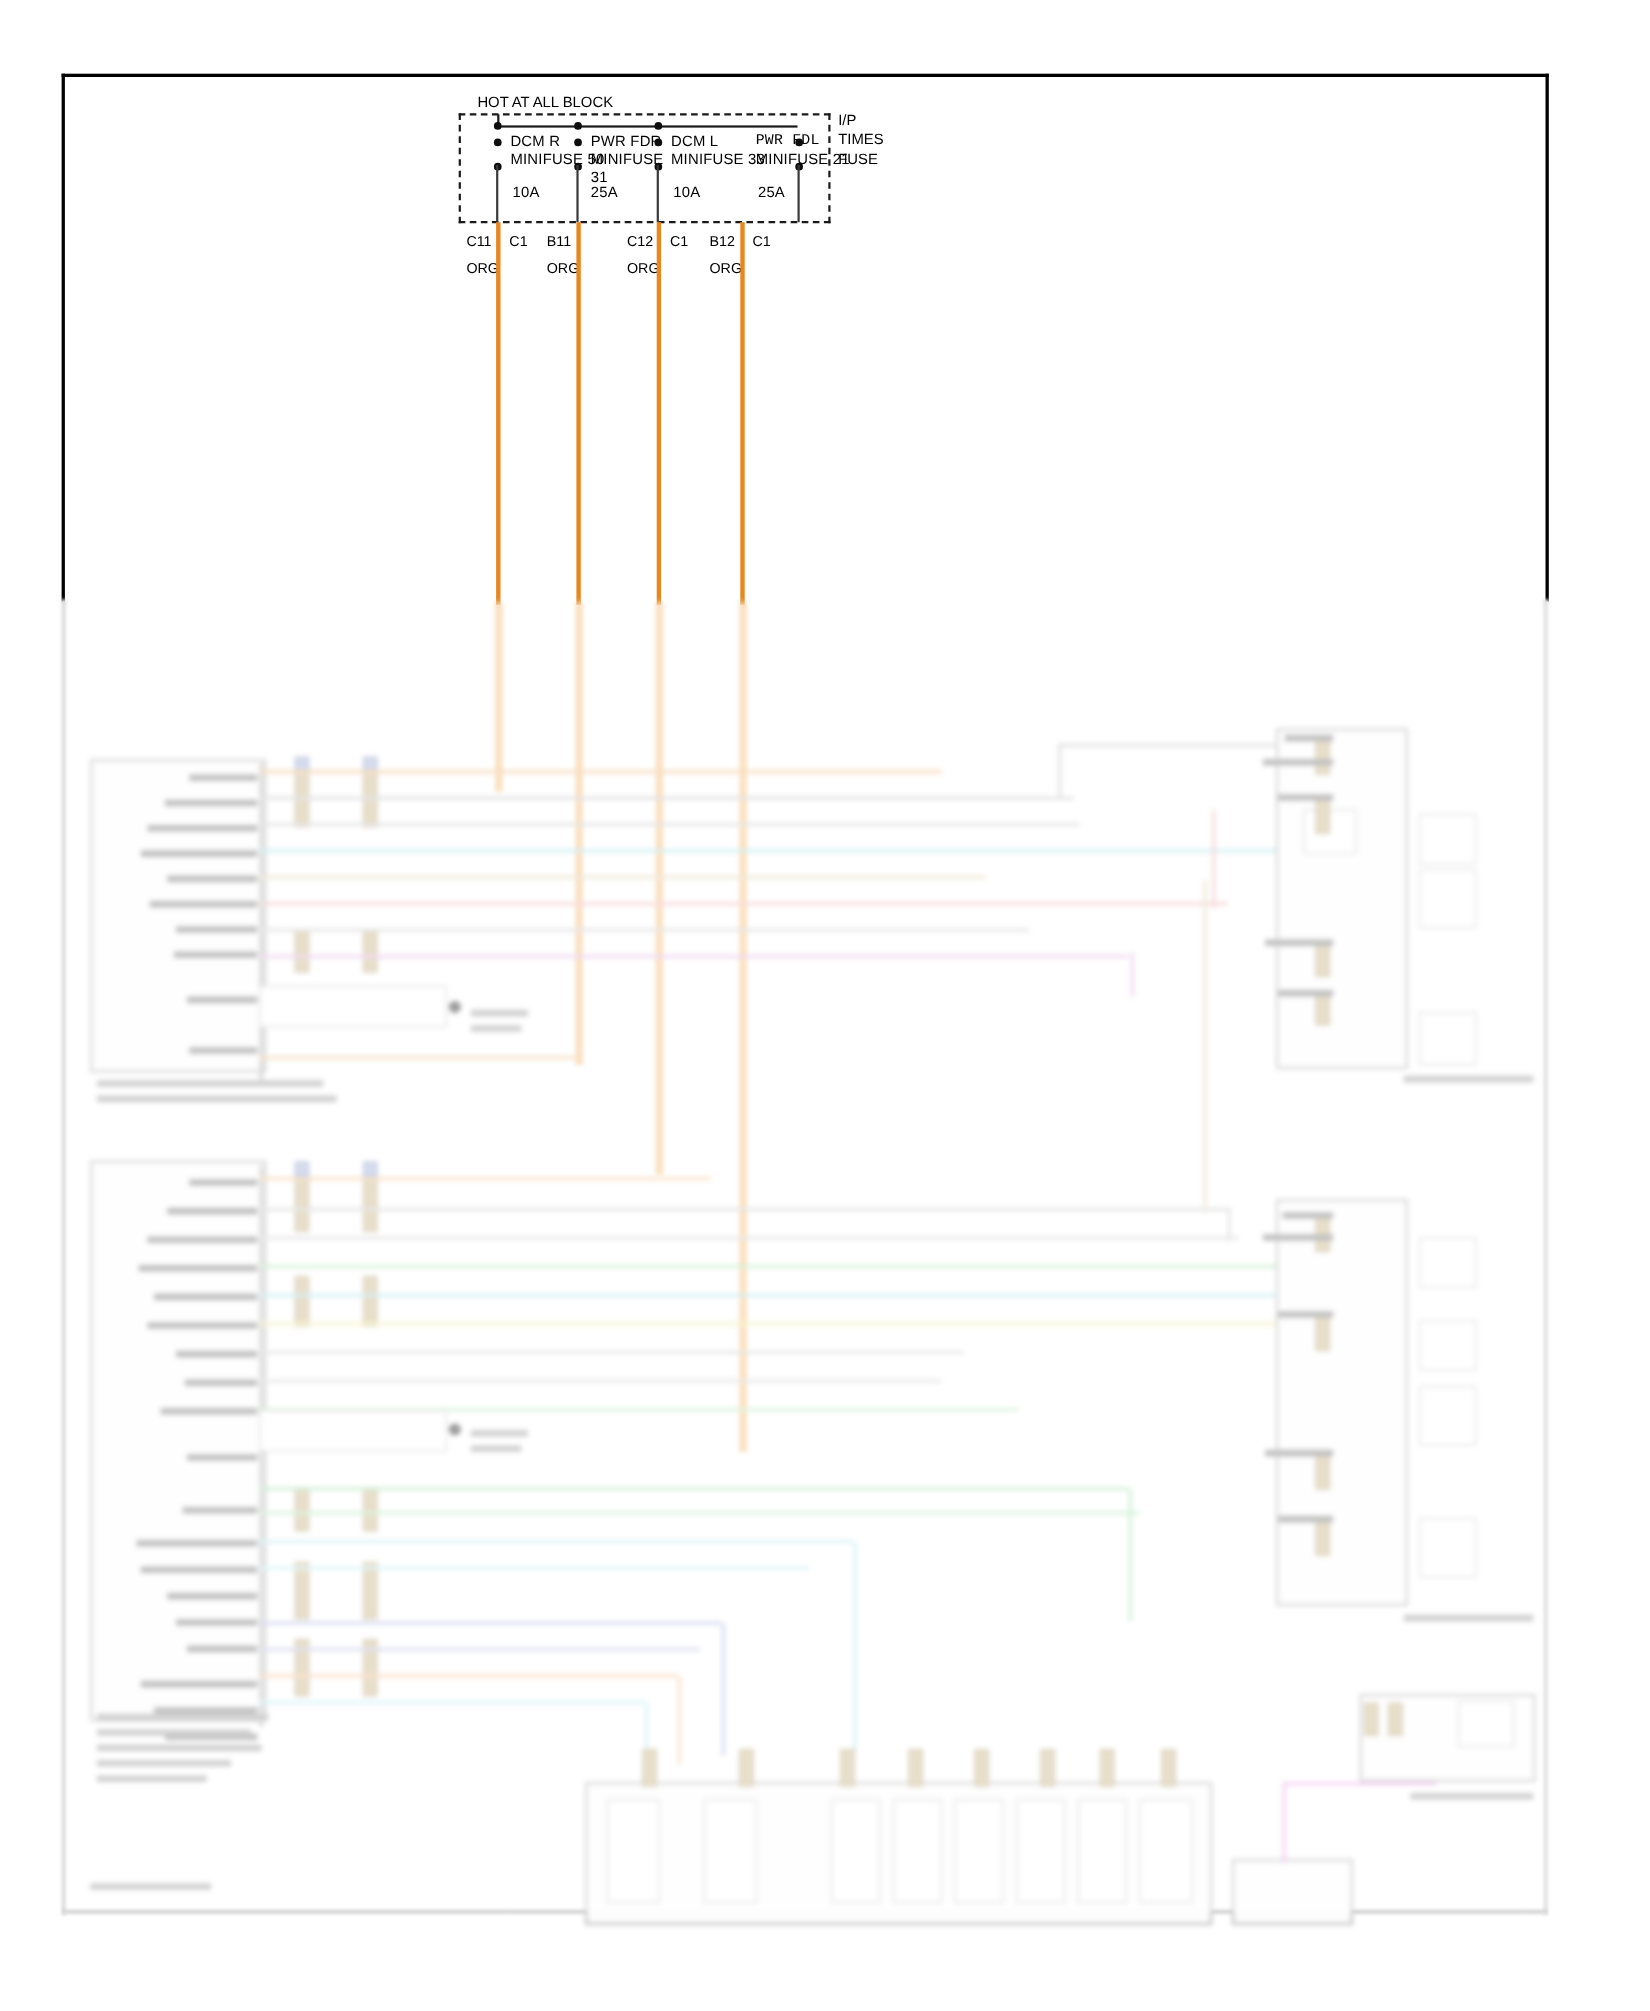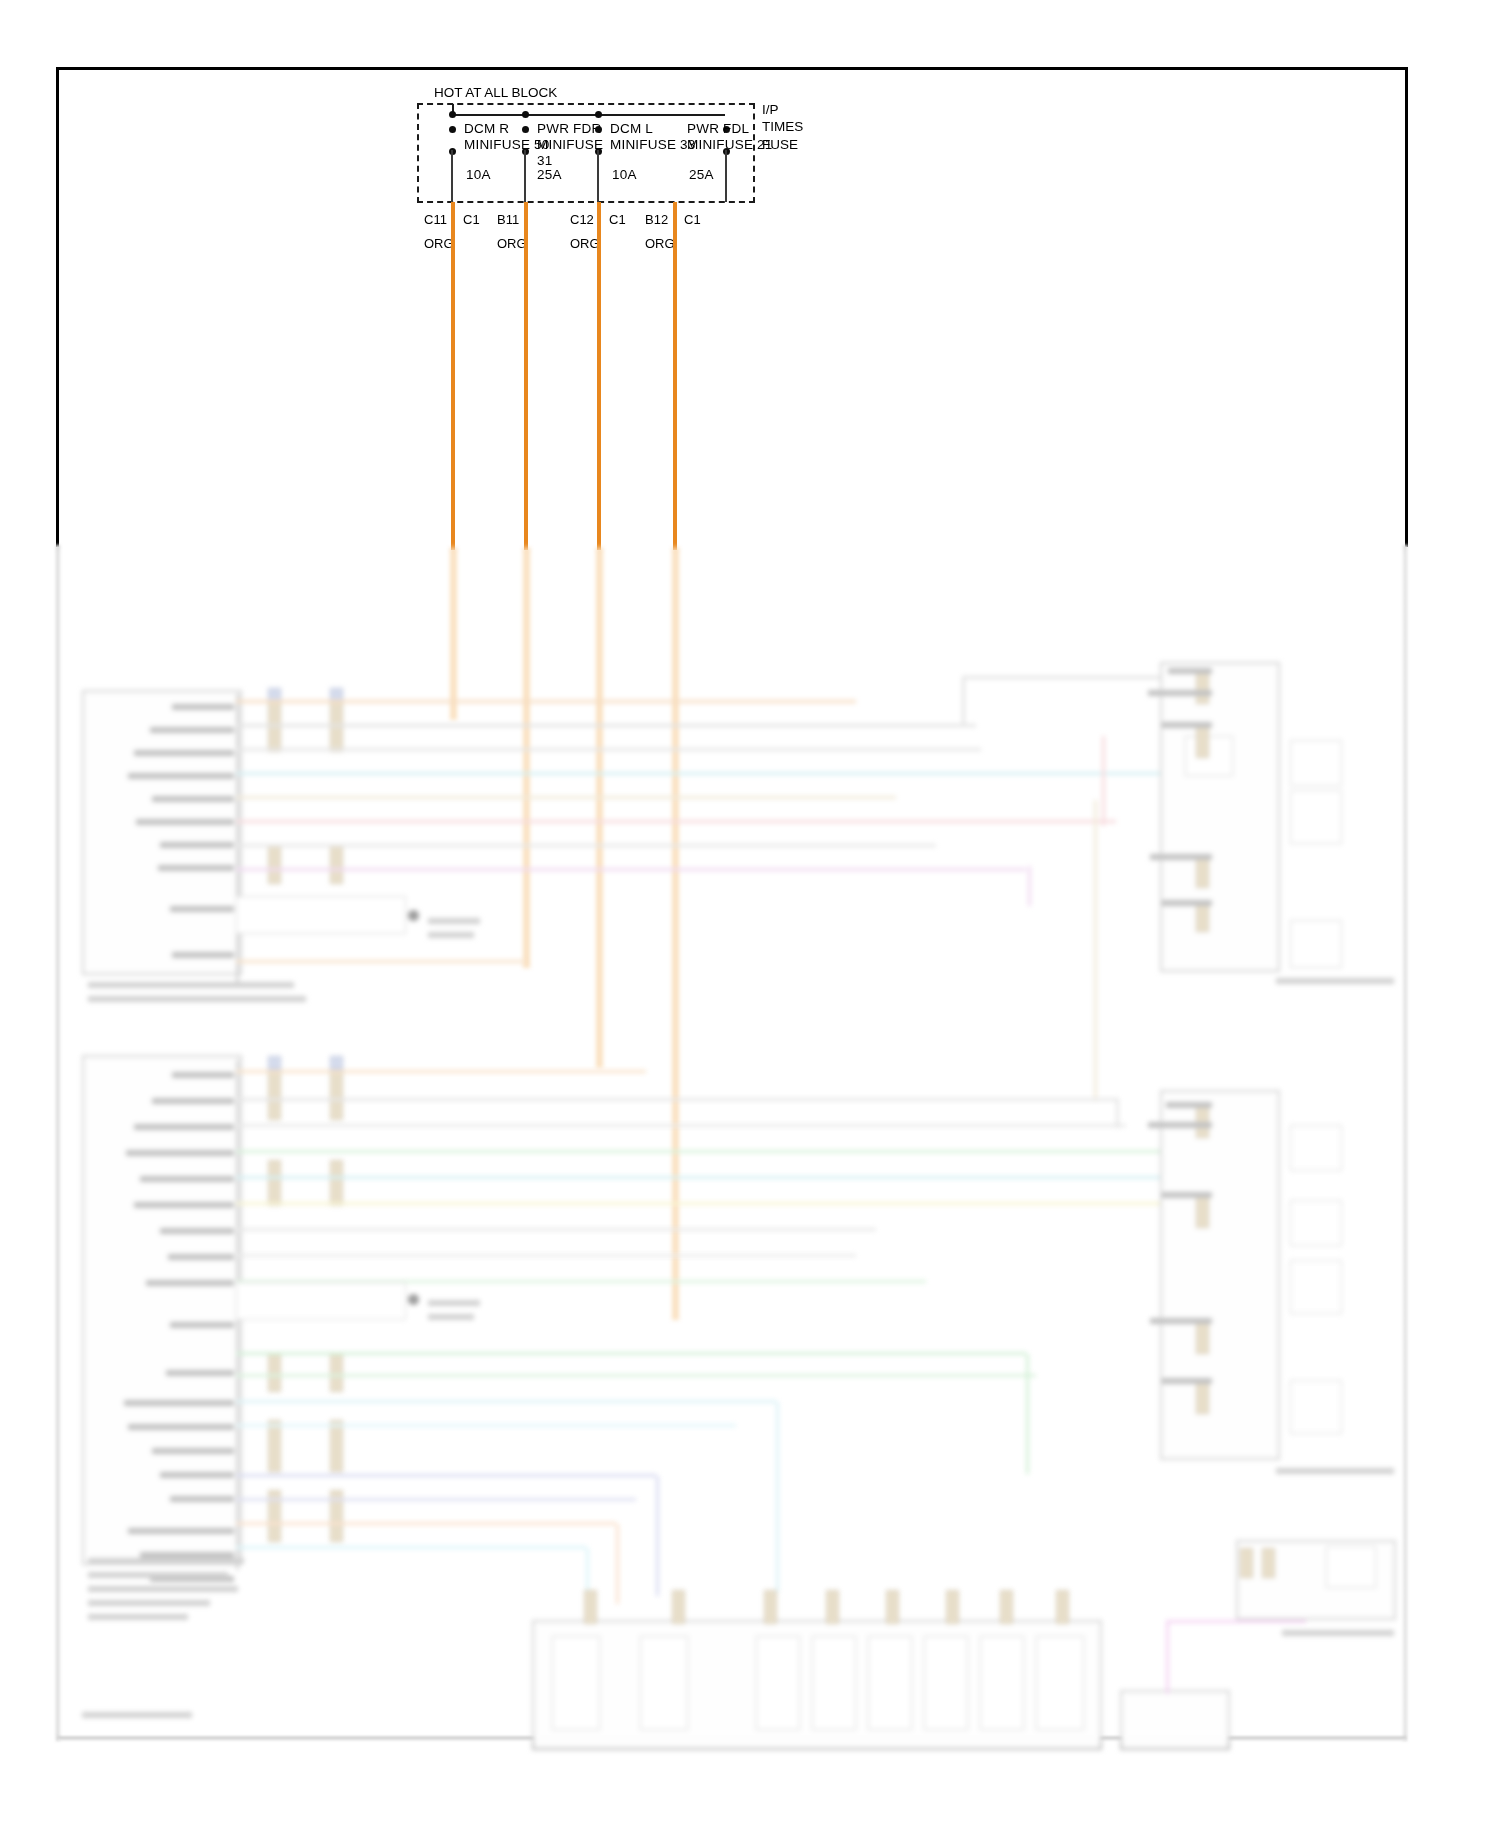--- a/index.html
+++ b/index.html
@@ -101,21 +101,21 @@
   <div class="node" style="left:595px;top:126px;"></div>
   <div class="node" style="left:595px;top:148px;"></div>
   <div class="fwire" style="left:597px;top:150px;height:52px;"></div>
   <div class="fb-label" style="left:610px;top:120px;">DCM L</div>
   <div class="fb-label" style="left:610px;top:136px;">MINIFUSE 33</div>
   <div class="fb-label" style="left:612px;top:166px;">10A</div>
 
   <div class="node" style="left:723px;top:126px;"></div>
   <div class="node" style="left:723px;top:148px;"></div>
   <div class="fwire" style="left:725px;top:150px;height:52px;"></div>
-  <div class="fb-label" style="left:687px;top:120px;">PWR FDL</div>
+  <div class="fb-label" style="left:687px;top:120px;font-family:Liberation Mono, monospace;">PWR FDL</div>
   <div class="fb-label" style="left:687px;top:136px;">MINIFUSE 21</div>
   <div class="fb-label" style="left:689px;top:166px;">25A</div>
 
   <div class="pinlabel" style="left:424px;top:212px;">C11</div>
   <div class="pinlabel" style="left:463px;top:212px;">C1</div>
   <div class="pinlabel" style="left:424px;top:236px;">ORG</div>
 
   <div class="pinlabel" style="left:497px;top:212px;">B11</div>
   <div class="pinlabel" style="left:497px;top:236px;">ORG</div>
 

